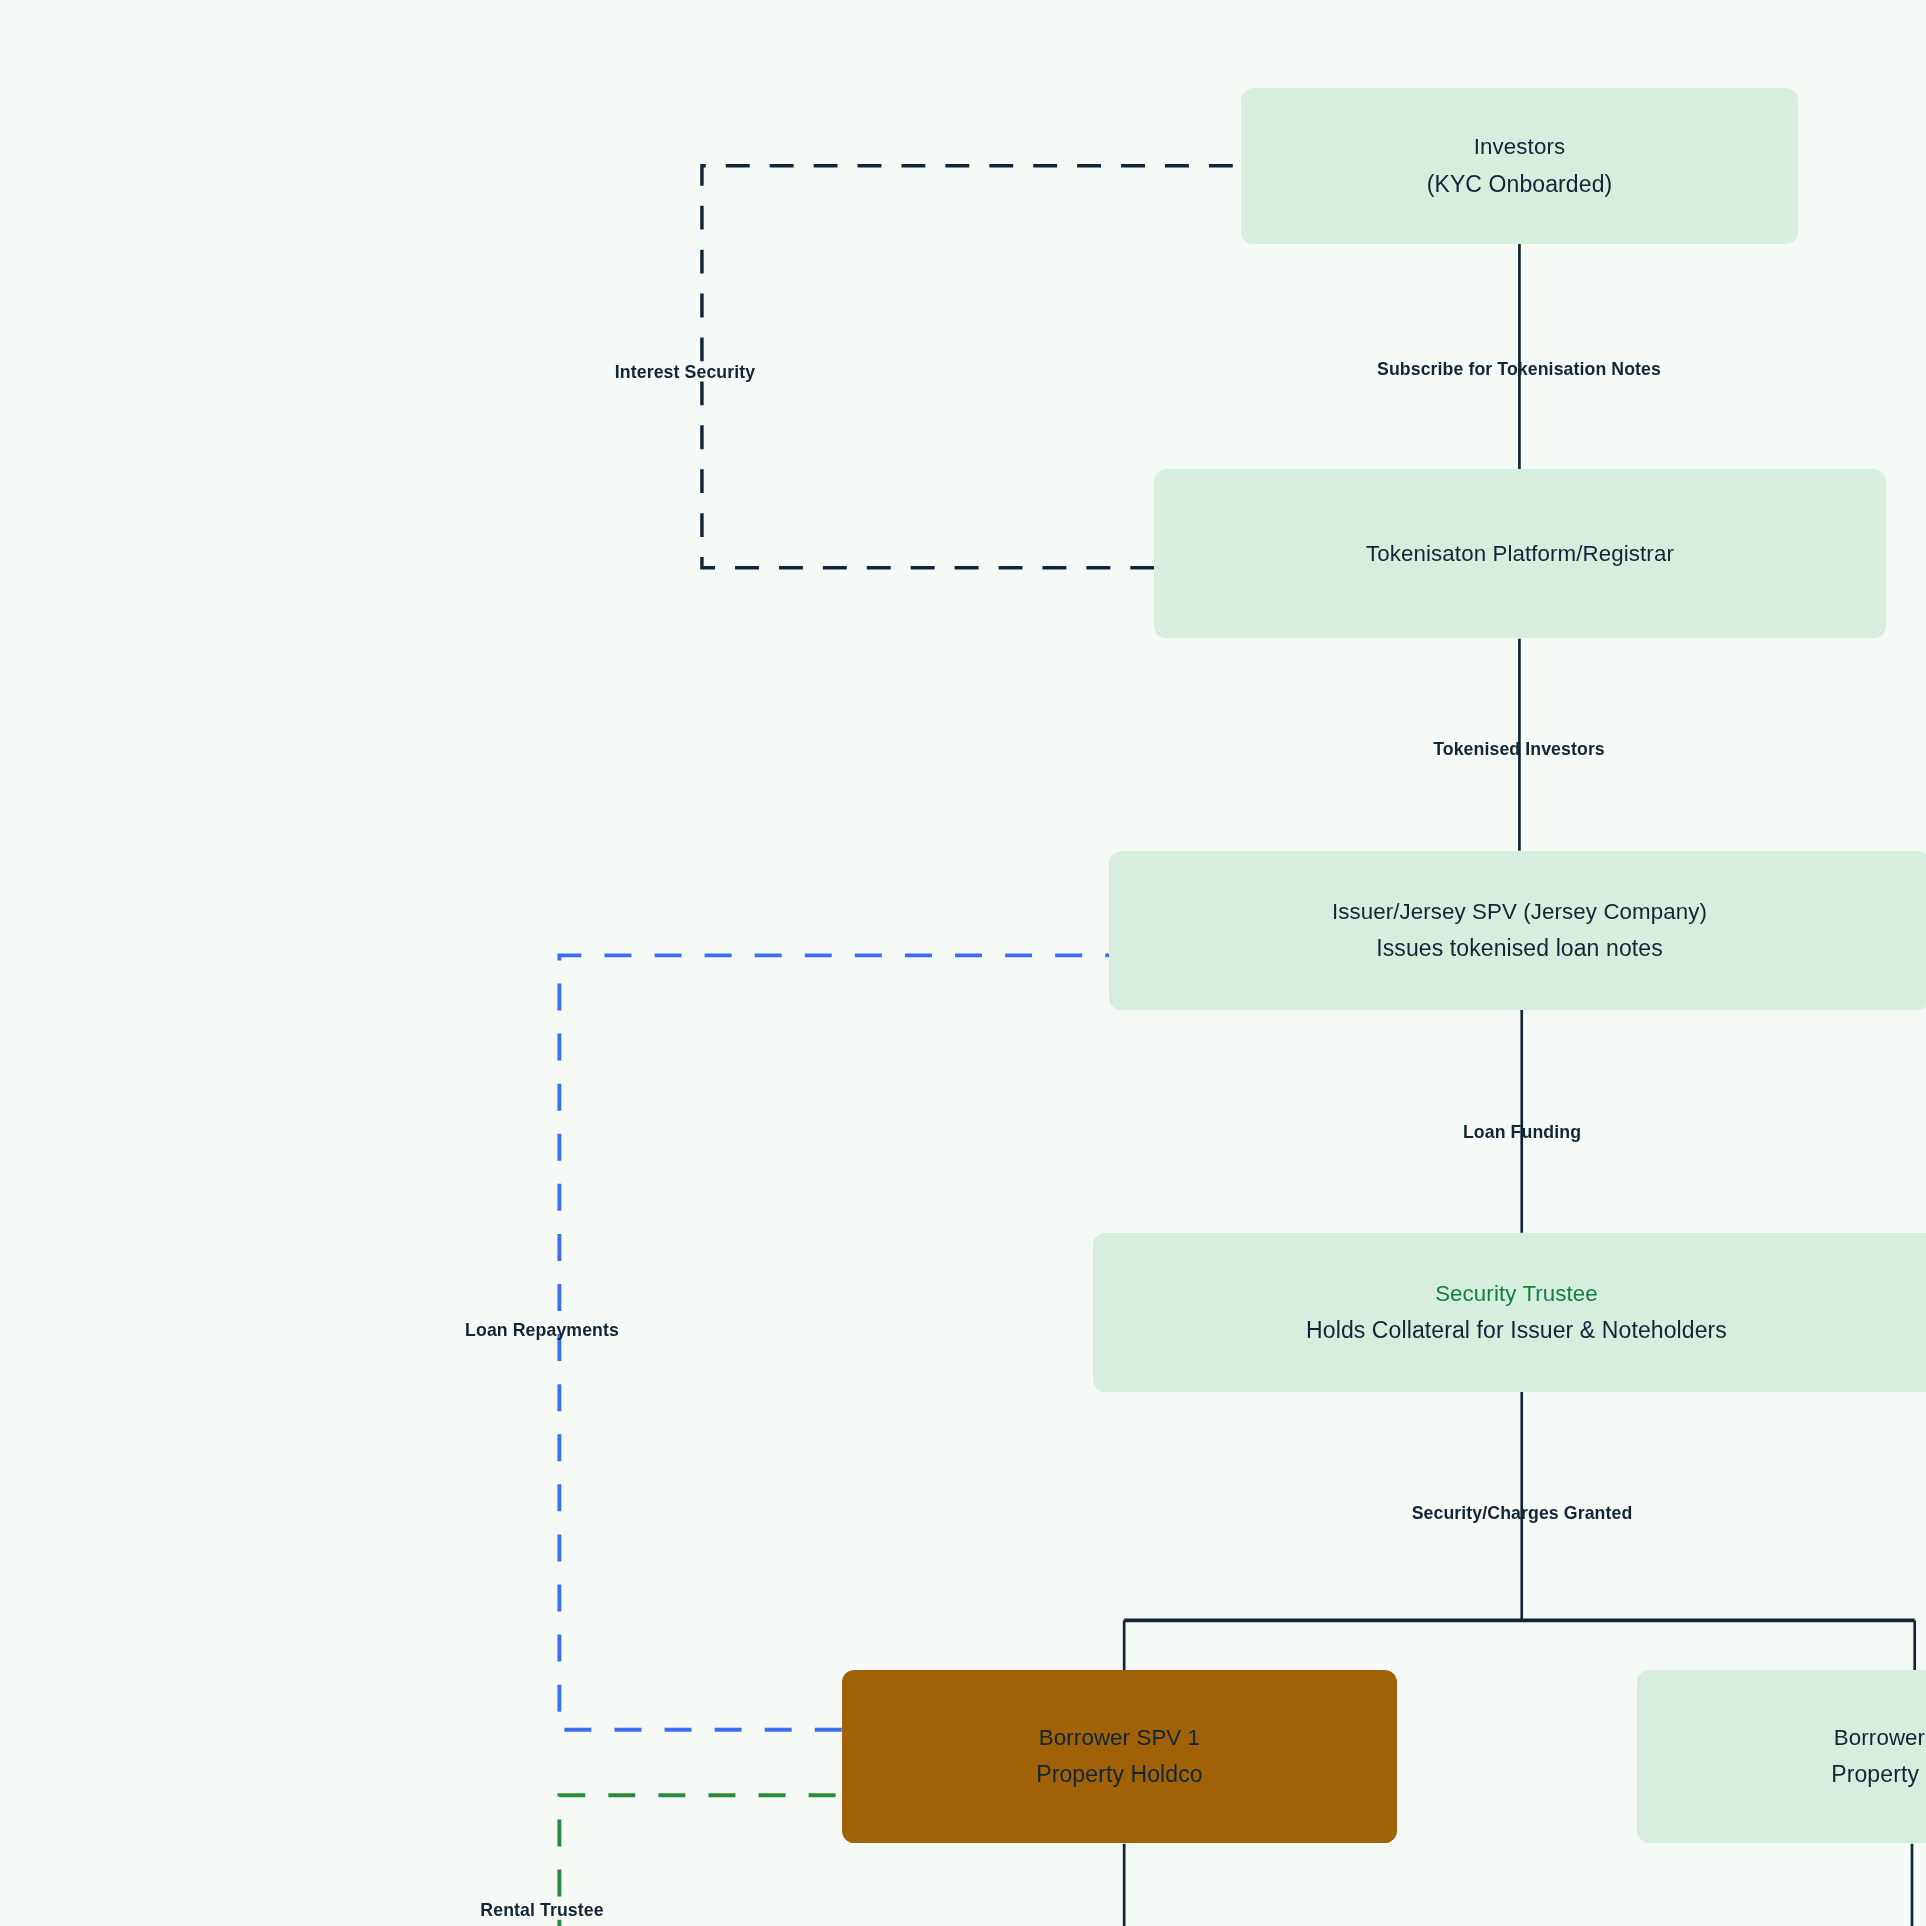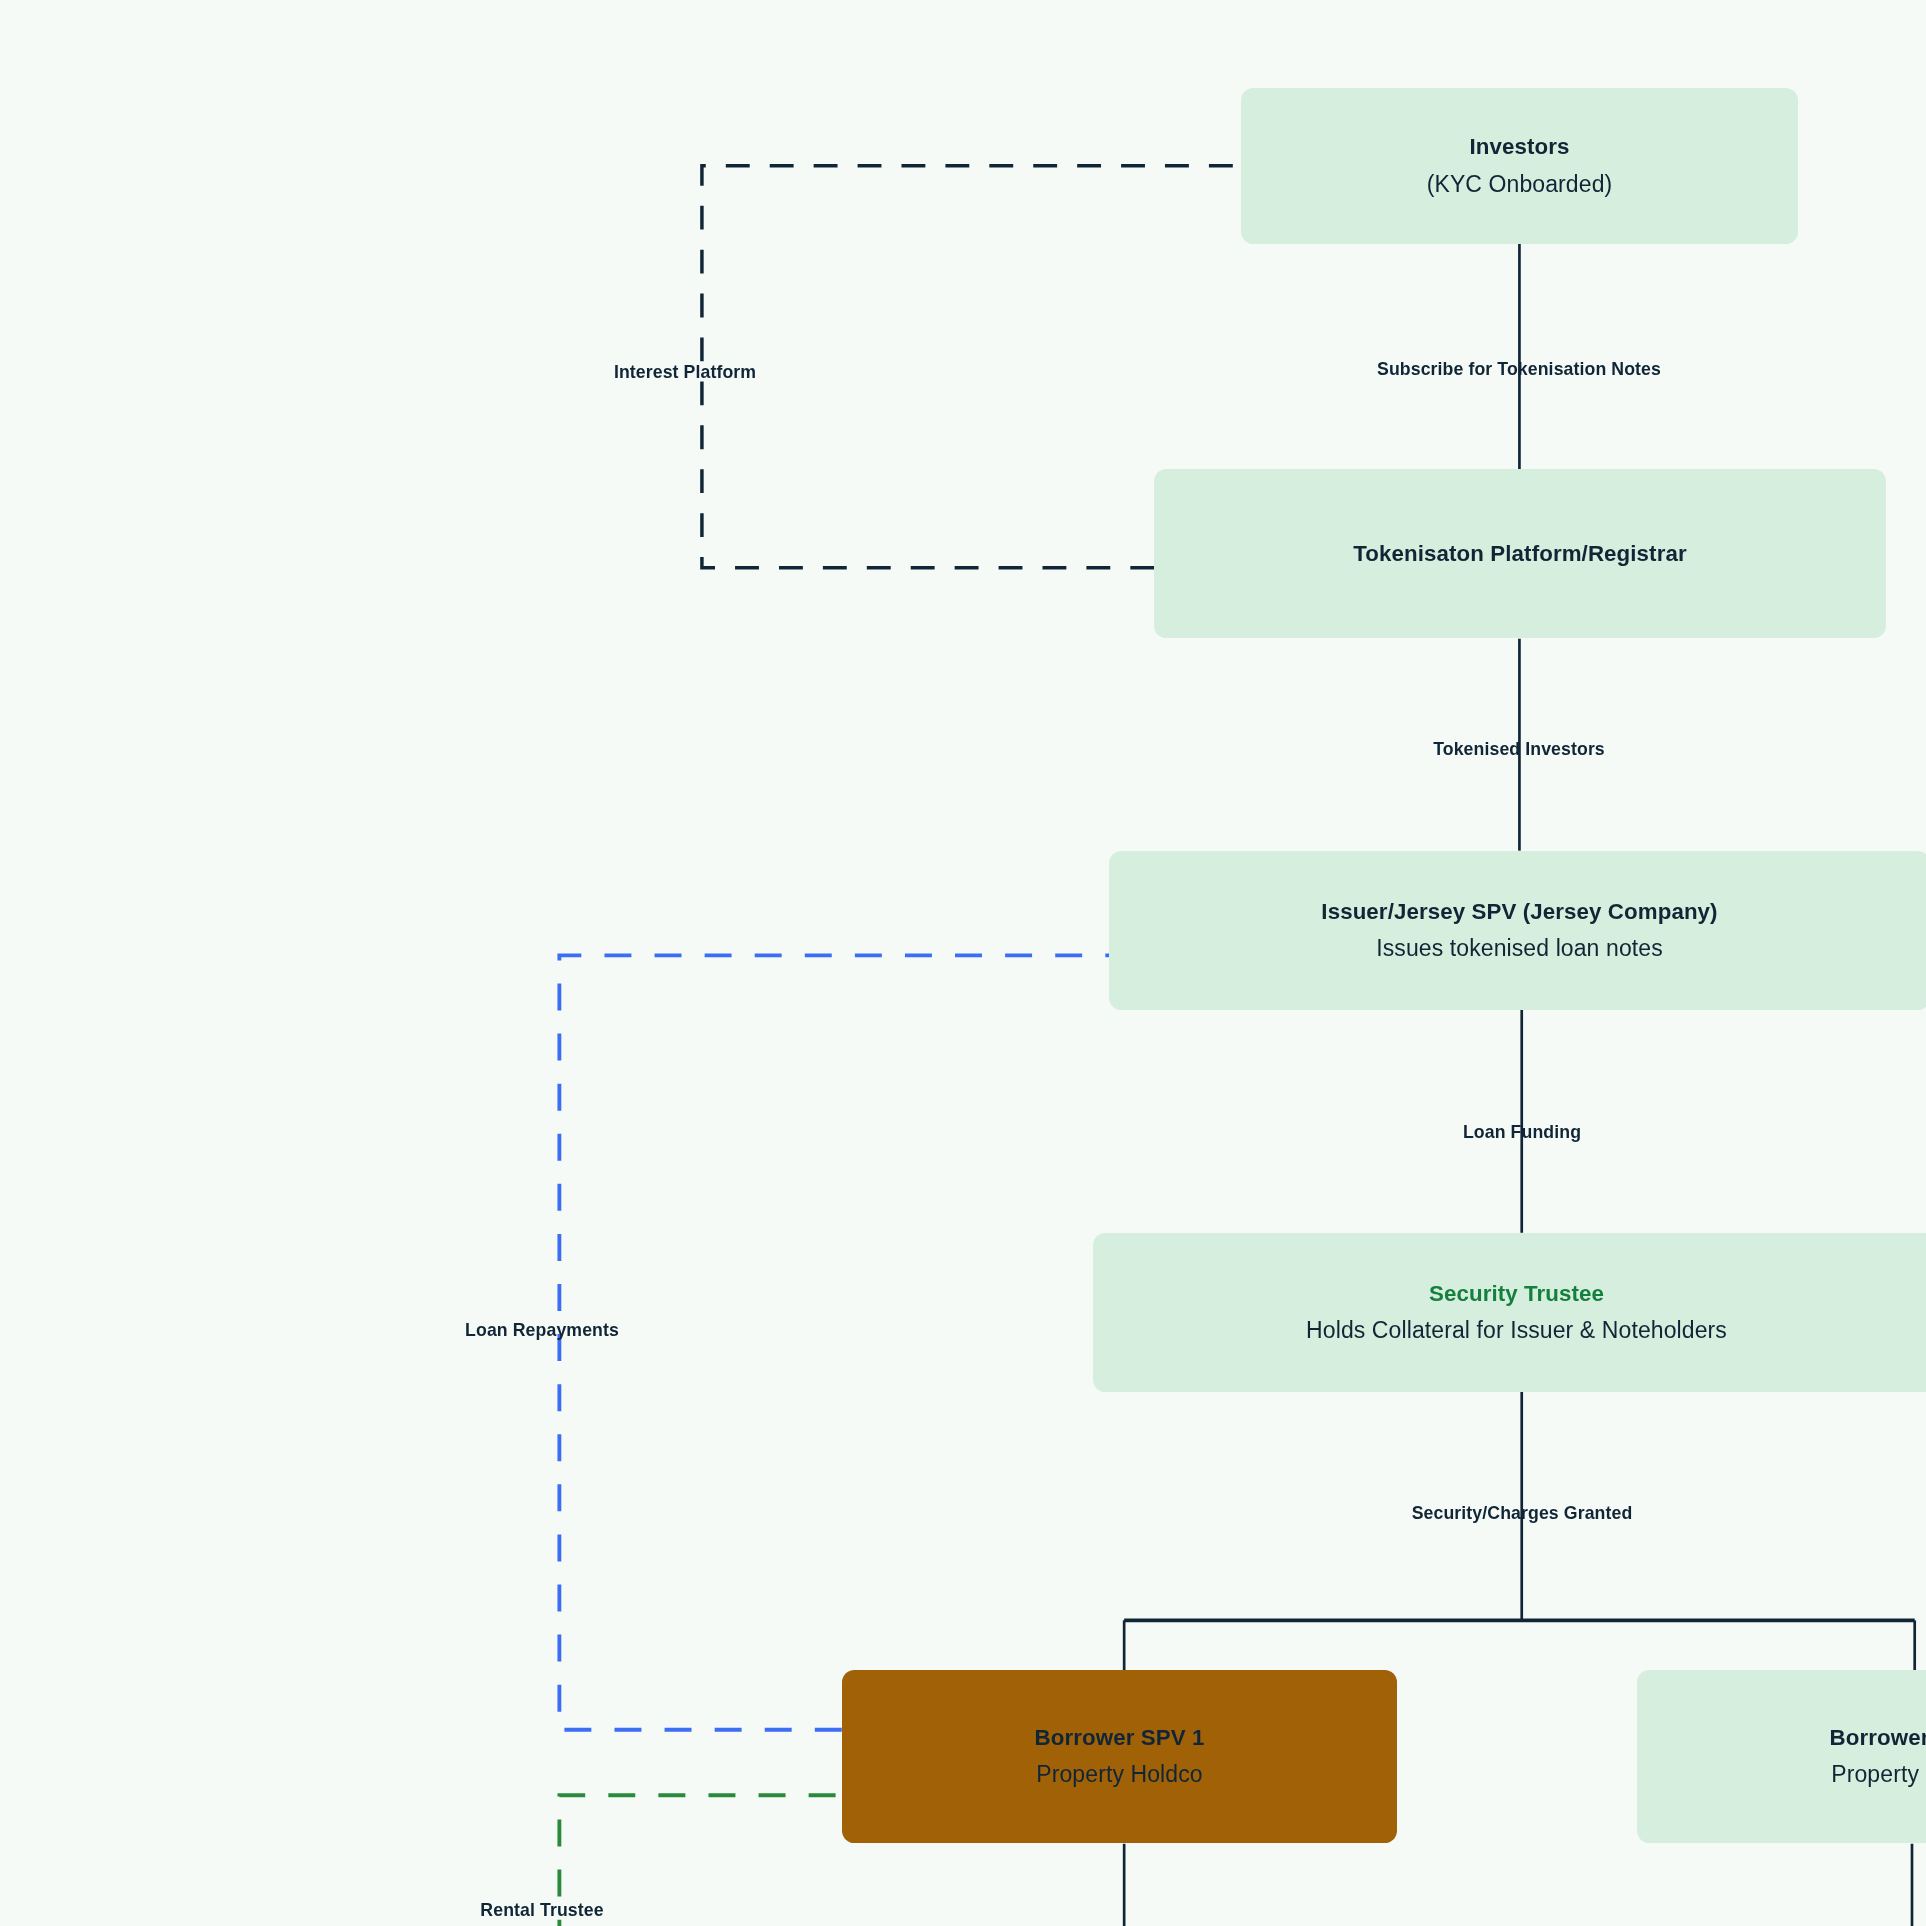--- a/index.html
+++ b/index.html
@@ -32,21 +32,21 @@
     background: #d6eede;
     border-radius: 12.3px;
     display: flex;
     flex-direction: column;
     align-items: center;
     justify-content: center;
     box-sizing: border-box;
     text-align: center;
   }
   .node-title {
-    font-weight: bold;
+    font-weight: normal;
     color: #102636;
     font-size: 22.3px;
     line-height: 1.25;
     letter-spacing: 0.1px;
     white-space: nowrap;
   }
   .node-sub {
     font-weight: normal;
     color: #102636;
     font-size: 23px;
@@ -122,21 +122,21 @@
   <div class="node-box" style="left: 842px; top: 1670px; width: 555px; height: 173px; background: #a16207;">
     <div class="node-title" style="color: rgb(16, 38, 54);">Borrower SPV 1</div>
     <div class="node-sub" style="color: rgb(16, 38, 54);">Property Holdco</div>
   </div>
 
   <div class="node-box" style="left: 1637px; top: 1670px; width: 555px; height: 173px; background: rgb(214, 238, 222);">
     <div class="node-title" style="color: rgb(16, 38, 54);">Borrower SPV 2</div>
     <div class="node-sub" style="color: rgb(16, 38, 54);">Property Holdco</div>
   </div>
 
-  <div class="edge-label" style="left: 685px; top: 373px; color: rgb(16, 38, 54);">Interest Platform</div>
+  <div class="edge-label" style="left: 685px; top: 373px; color: rgb(16, 38, 54);">Interest Security</div>
 
   <div class="edge-label" style="left: 1519px; top: 370px; color: rgb(16, 38, 54);">Subscribe for Tokenisation Notes</div>
 
   <div class="edge-label" style="left: 1519px; top: 750px; color: rgb(16, 38, 54);">Tokenised Investors</div>
 
   <div class="edge-label" style="left: 1522px; top: 1133px; color: rgb(16, 38, 54);">Loan Funding</div>
 
   <div class="edge-label" style="left: 1522px; top: 1514px; color: rgb(16, 38, 54);">Security/Charges Granted</div>
 
   <div class="edge-label" style="left: 542px; top: 1331px; color: rgb(16, 38, 54);">Loan Repayments</div>

